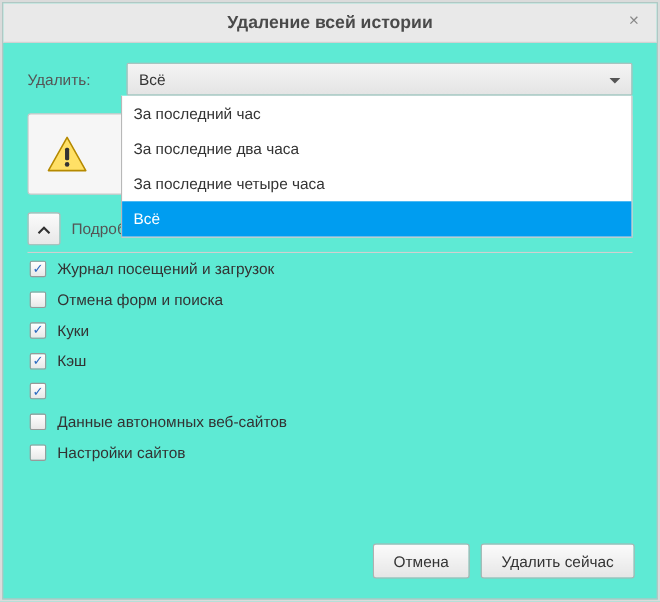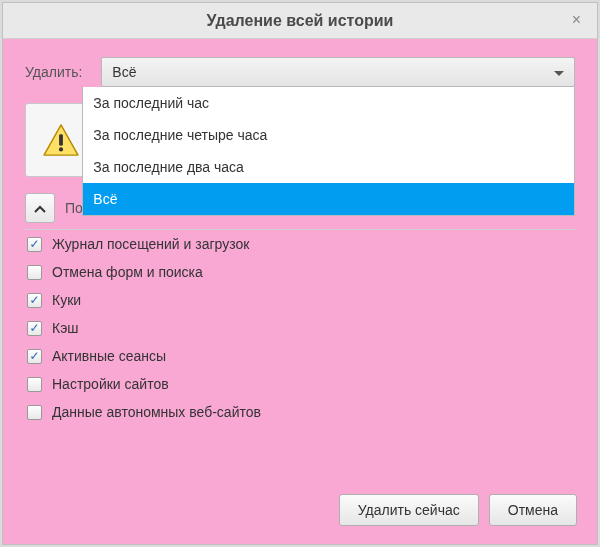--- a/index.html
+++ b/index.html
@@ -6,21 +6,21 @@
     body {
       font-family: Arial, sans-serif;
       font-size: 14px;
       background: #dbdbdb;
       width: 600px;
       height: 547px;
       overflow: hidden;
       color: #333;
     }
     .dialog {
-      background: #f9a8d4;
+      background: #5eead4;
       width: 596px;
       height: 543px;
       margin: 2px;
       border: 1px solid #c0c0c0;
       display: flex;
       flex-direction: column;
     }
     .titlebar {
       height: 36px;
       display: flex;
@@ -45,20 +45,21 @@
       padding: 0 6px;
     }
     .content {
       padding: 18px 22px 14px 22px;
       flex: 1;
       position: relative;
     }
     .row {
       display: flex;
       align-items: center;
+      gap: 14px;
     }
     .label {
       color: #555;
       font-size: 14px;
     }
     .select-wrap {
       flex: 1;
       position: relative;
       padding-left: 19px;
     }
@@ -72,21 +73,21 @@
       align-items: center;
       padding: 0 10px;
       font-size: 14px;
       color: #333;
       cursor: pointer;
       justify-content: space-between;
     }
     .dropdown {
       position: absolute;
       top: 30px;
-      left: 0;
+      left: 14px;
       right: 0;
       background: #fff;
       border: 1px solid #b8b8b8;
       border-top: none;
       z-index: 10;
     }
     .option {
       padding: 8px 10px;
       font-size: 14px;
       color: #333;
@@ -191,22 +192,22 @@
         <div class="select">
           <span>Всё</span>
           <span>
             <svg width="10" height="6" viewBox="0 0 10 6">
                 <path d="M0 0 L5 5 L10 0 Z" fill="#555"></path>
               </svg>
           </span>
         </div>
         <div class="dropdown">
           <div class="option">За последний час</div>
+          <div class="option">За последние два часа</div>
           <div class="option">За последние четыре часа</div>
-          <div class="option">За последние два часа</div>
           <div class="option selected">Всё</div>
         </div>
       </div>
     </div>
 
     <div class="warning-box">
       <span class="warning-icon">
         <svg width="38" height="34" viewBox="0 0 40 36">
           <path d="M20 2 L38 34 L2 34 Z" fill="#ffe066" stroke="#b58900" stroke-width="1.5" stroke-linejoin="round"></path>
           <rect x="18" y="12" width="4" height="12" rx="1.5" fill="#333"></rect>
@@ -246,34 +247,33 @@
         <div class="check-item">
           <div class="checkbox checked">
             <span class="tick">✓</span>
           </div>
           <span>Кэш</span>
         </div>
         <div class="check-item">
           <div class="checkbox checked">
             <span class="tick">✓</span>
           </div>
-          <span>Активные сеансы</span>
+        </div>
+        <div class="check-item">
+          <div class="checkbox"></div>
+          <span>Данные автономных веб-сайтов</span>
         </div>
         <div class="check-item">
           <div class="checkbox"></div>
           <span>Настройки сайтов</span>
         </div>
-        <div class="check-item">
-          <div class="checkbox"></div>
-          <span>Данные автономных веб-сайтов</span>
-        </div>
       </div>
   </div>
 
   <div class="footer">
     <div class="btn">
+      <span>Отмена</span>
+    </div>
+    <div class="btn">
       <span>Удалить сейчас</span>
-    </div>
-    <div class="btn">
-      <span>Отмена</span>
     </div>
   </div>
 </div>
 
 </body></html>

